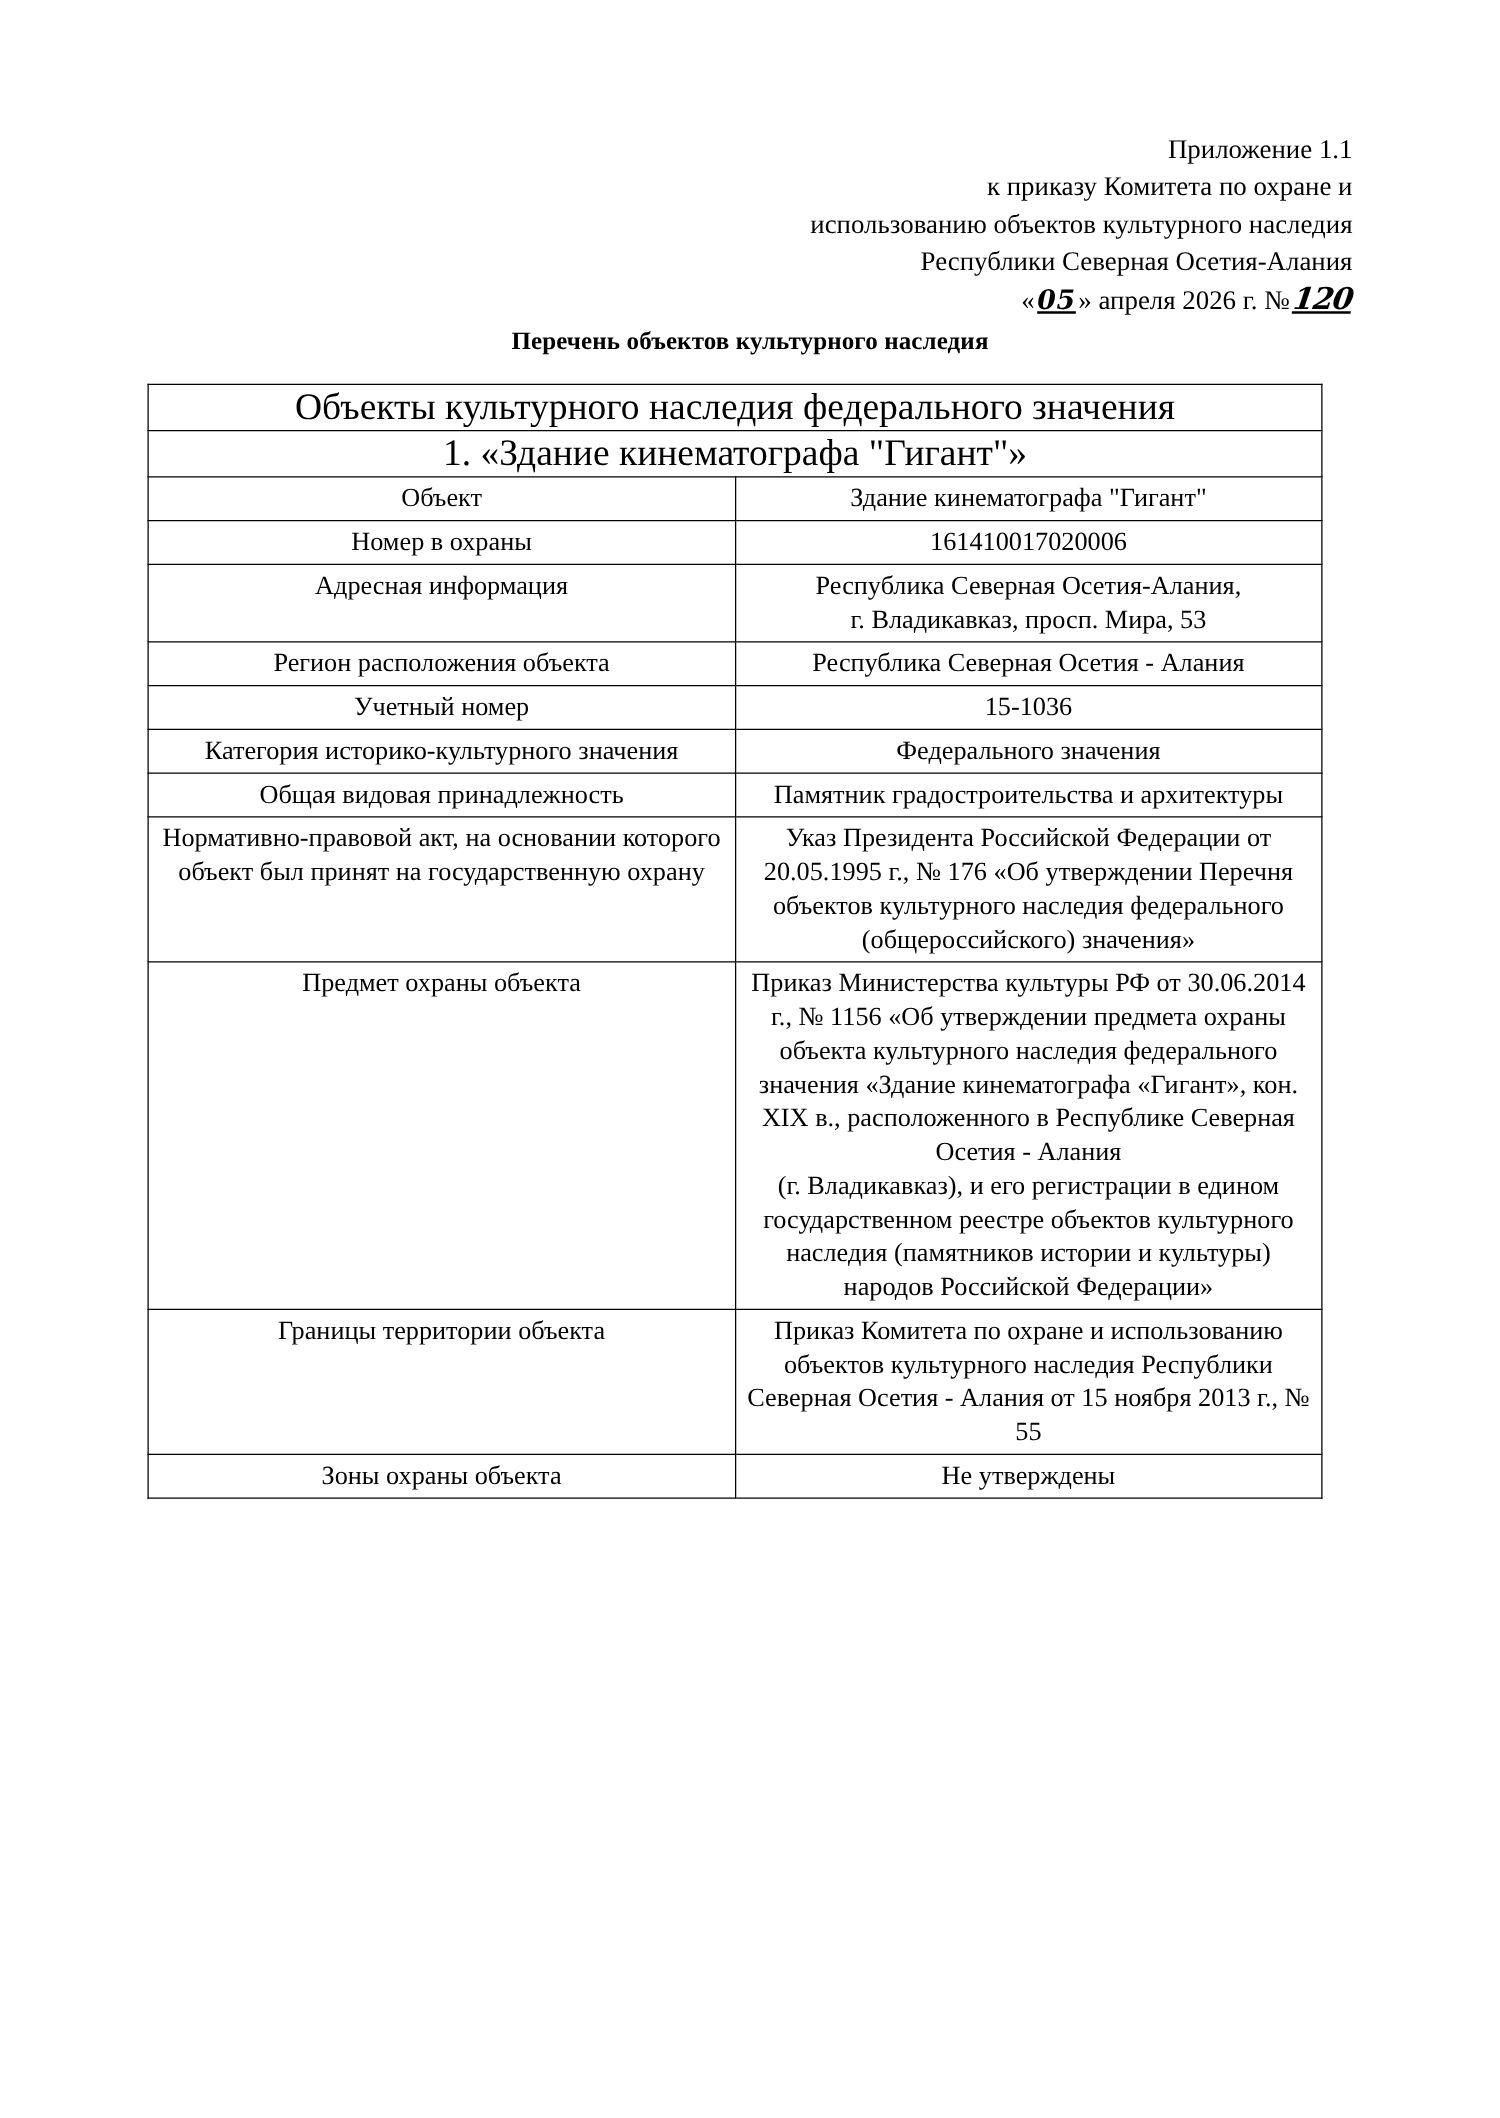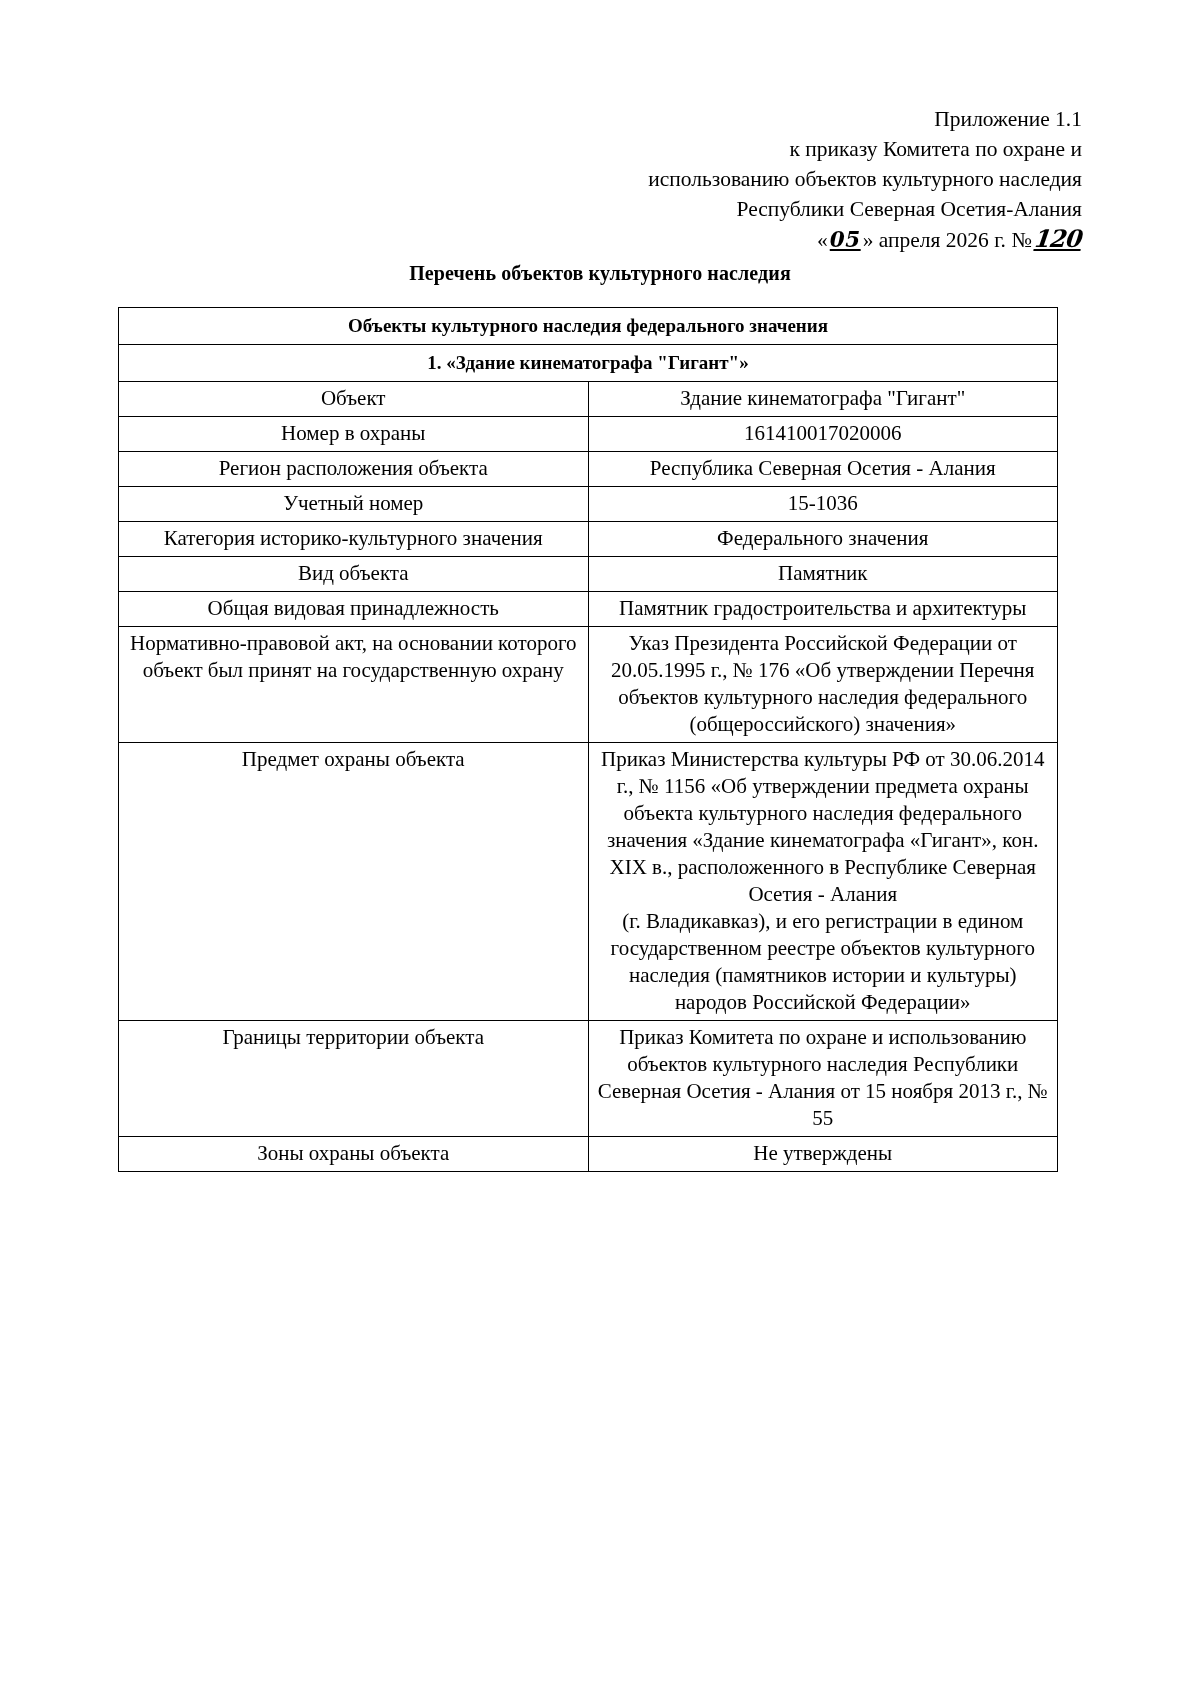--- a/index.html
+++ b/index.html
@@ -90,22 +90,22 @@
     text-align: center;
     vertical-align: top;
   }
   .heritage-table td.label {
     width: 310px;
   }
   .heritage-table td.value {
     width: 630px;
   }
   .section-head td {
-    font-weight: bold;
-    font-size: 19px;
+    font-weight: normal;
+    font-size: 30px;
     padding: 4px 6px 5px 6px;
   }
   .tall-pad {
     padding-bottom: 10px;
   }
   .cell-multiline {
     white-space: pre-line;
   }
 </style>
 </head>
@@ -134,34 +134,35 @@
 
       <tr>
         <td class="label">Объект</td>
         <td class="value">Здание кинематографа "Гигант"</td>
       </tr>
       <tr>
         <td class="label">Номер в охраны</td>
         <td class="value">161410017020006</td>
       </tr>
       <tr>
+        <td class="label">Адресная информация</td>
+        <td class="value cell-multiline">Республика Северная Осетия-Алания,
+г. Владикавказ, просп. Мира, 53</td>
+      </tr>
+      <tr>
         <td class="label">Регион расположения объекта</td>
         <td class="value">Республика Северная Осетия - Алания</td>
       </tr>
       <tr>
         <td class="label">Учетный номер</td>
         <td class="value">15-1036</td>
       </tr>
       <tr>
         <td class="label">Категория историко-культурного значения</td>
         <td class="value">Федерального значения</td>
-      </tr>
-      <tr>
-        <td class="label">Вид объекта</td>
-        <td class="value">Памятник</td>
       </tr>
       <tr>
         <td class="label">Общая видовая принадлежность</td>
         <td class="value">Памятник градостроительства и архитектуры</td>
       </tr>
       <tr>
         <td class="label tall-pad">Нормативно-правовой акт, на основании которого объект был принят на государственную охрану</td>
         <td class="value tall-pad">Указ Президента Российской Федерации от 20.05.1995 г., № 176 «Об утверждении Перечня объектов культурного наследия федерального (общероссийского) значения»</td>
       </tr>
       <tr>

